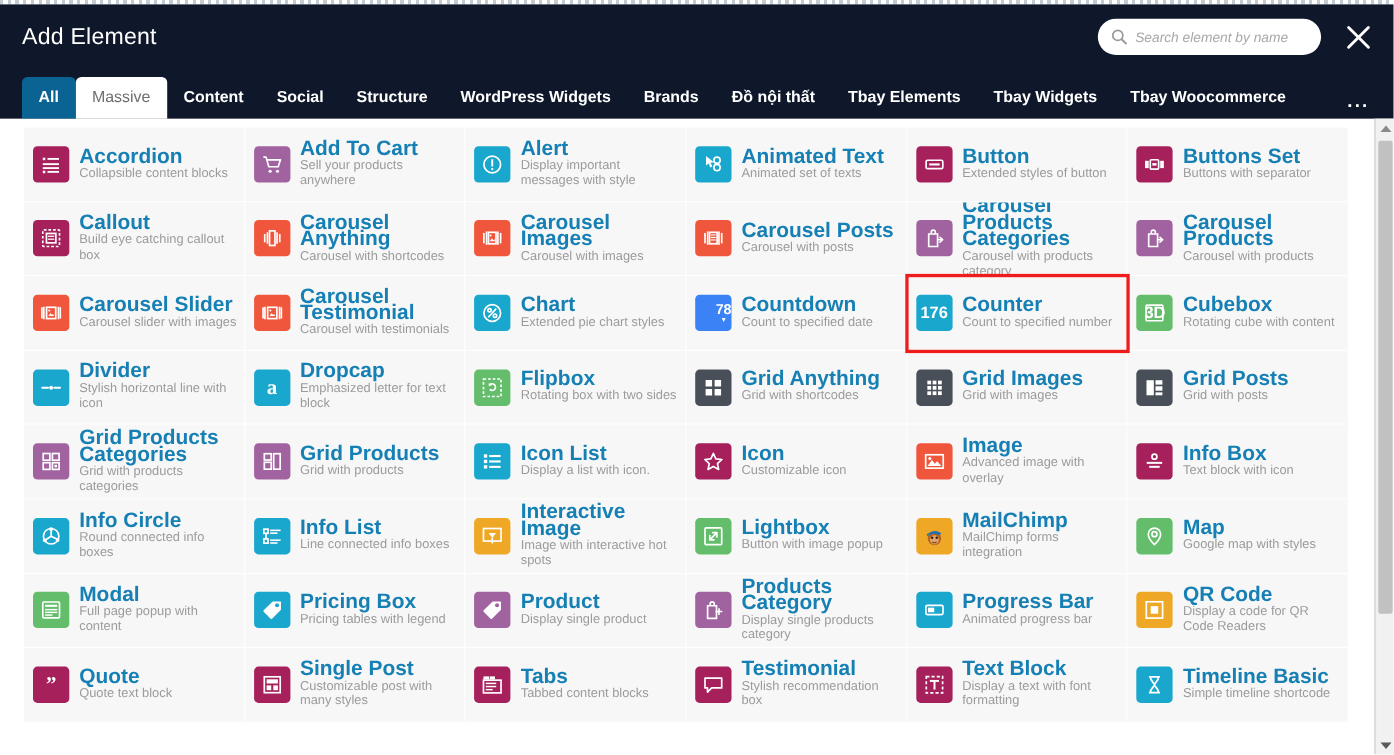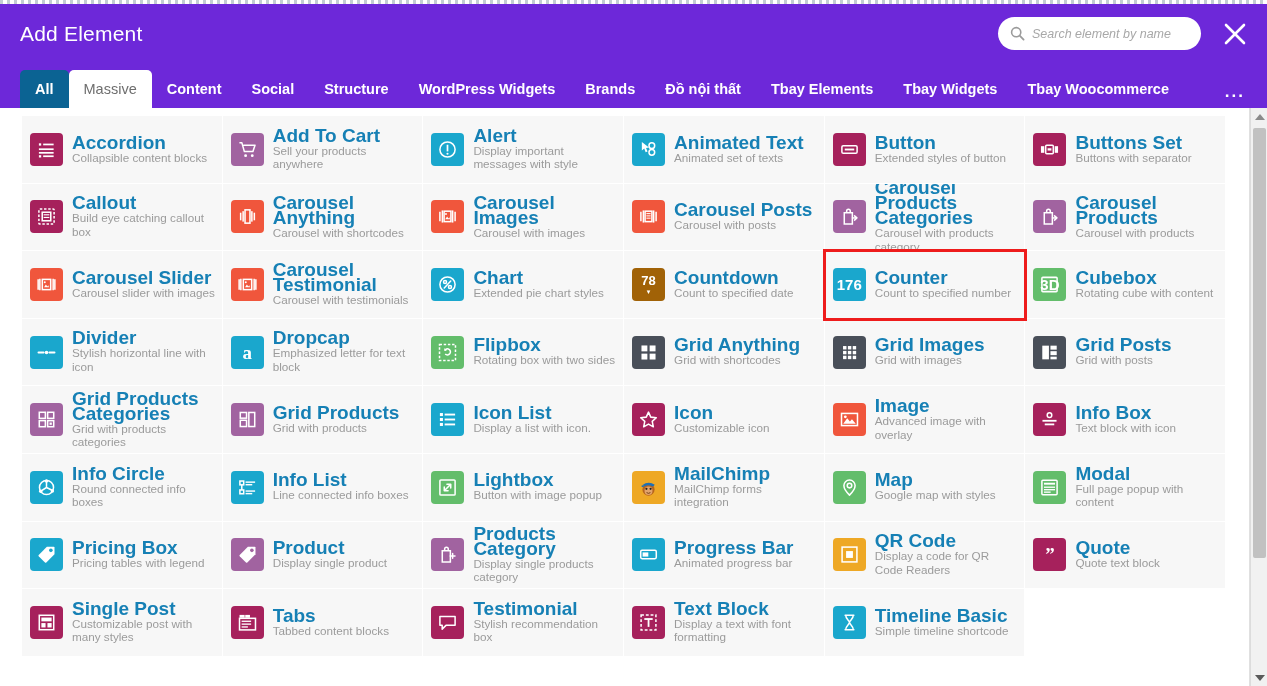--- a/index.html
+++ b/index.html
@@ -14,21 +14,21 @@
   
   .top-sliver {
     position: absolute; top: 0; left: 0; width: 1267px; height: 4px;
     background: repeating-linear-gradient(90deg,#b9c4cc 0 3px,#ffffff 3px 7px);
     opacity: .85;
   }
 
   
   .header {
     position: absolute; top: 4px; left: 0; width: 1267px; height: 104px;
-    background: #6d28d9;
+    background: #0f172a;
   }
   .header-title {
     position: absolute; left: 20px; top: 18px;
     font-size: 21px; color: #ffffff; font-weight: 400; letter-spacing: .2px;
   }
   .search-wrap {
     position: absolute; right: 66px; top: 13px;
     width: 203px; height: 33px;
     background: #ffffff; border-radius: 17px;
     display: flex; align-items: center; padding: 0 12px;
@@ -416,21 +416,21 @@
               <circle cx="7.4" cy="7.4" r="1.6" stroke="#fff" fill="none" stroke-width="1.6"></circle>
               <circle cx="12.6" cy="12.6" r="1.6" stroke="#fff" fill="none" stroke-width="1.6"></circle>
             </svg>
           </div>
           <div class="card-text">
             <div class="card-title">Chart</div>
             <div class="card-desc">Extended pie chart styles</div>
           </div>
         </div>
         <div class="card">
-          <div class="card-icon" style="background: #a16207;">
+          <div class="card-icon" style="background: #3b82f6; justify-content: flex-end;">
             <div style="display:flex;flex-direction:column;align-items:center;line-height:1">
               <span class="num" style="font-size:13px">78</span>
               <span style="font-size:7px;margin-top:1px">▾</span>
             </div>
           </div>
           <div class="card-text">
             <div class="card-title">Countdown</div>
             <div class="card-desc">Count to specified date</div>
           </div>
         </div>
@@ -641,20 +641,33 @@
               <rect x="8" y="6.3" width="7" height="1.5" fill="#fff"></rect>
               <line x1="4" y1="7.4" x2="4" y2="12.6" stroke="#fff" fill="none" stroke-width="1.6"></line>
               <rect x="2" y="12.6" width="4" height="4" stroke="#fff" fill="none" stroke-width="1.6"></rect>
               <rect x="8" y="13" width="10" height="1.5" fill="#fff"></rect>
               <rect x="8" y="15.7" width="7" height="1.5" fill="#fff"></rect>
             </svg>
           </div>
           <div class="card-text">
             <div class="card-title">Info List</div>
             <div class="card-desc">Line connected info boxes</div>
+          </div>
+        </div>
+        <div class="card">
+          <div class="card-icon" style="background: rgb(238, 168, 37);">
+            <svg width="19" height="19" viewBox="0 0 20 20">
+              <rect x="1.6" y="2.6" width="16.8" height="12" stroke="#fff" fill="none" stroke-width="1.6"></rect>
+              <path d="M6.6 7 h7 l-3.5 4.6 z" fill="#fff"></path>
+              <rect x="9.2" y="11.4" width="1.6" height="5.4" fill="#fff"></rect>
+            </svg>
+          </div>
+          <div class="card-text">
+            <div class="card-title">Interactive Image</div>
+            <div class="card-desc">Image with interactive hot spots</div>
           </div>
         </div>
         <div class="card">
           <div class="card-icon" style="background: rgb(99, 189, 107);">
             <svg width="19" height="19" viewBox="0 0 20 20">
               <rect x="2" y="2" width="16" height="16" rx="1" stroke="#fff" fill="none" stroke-width="1.6"></rect>
               <path d="M6.6 13.4 L13.4 6.6 M13.4 6.6 h-4 M13.4 6.6 v4 M6.6 13.4 h4 M6.6 13.4 v-4" stroke="#fff" fill="none" stroke-width="1.6" stroke-linecap="round" stroke-linejoin="round"></path>
             </svg>
           </div>
           <div class="card-text">

